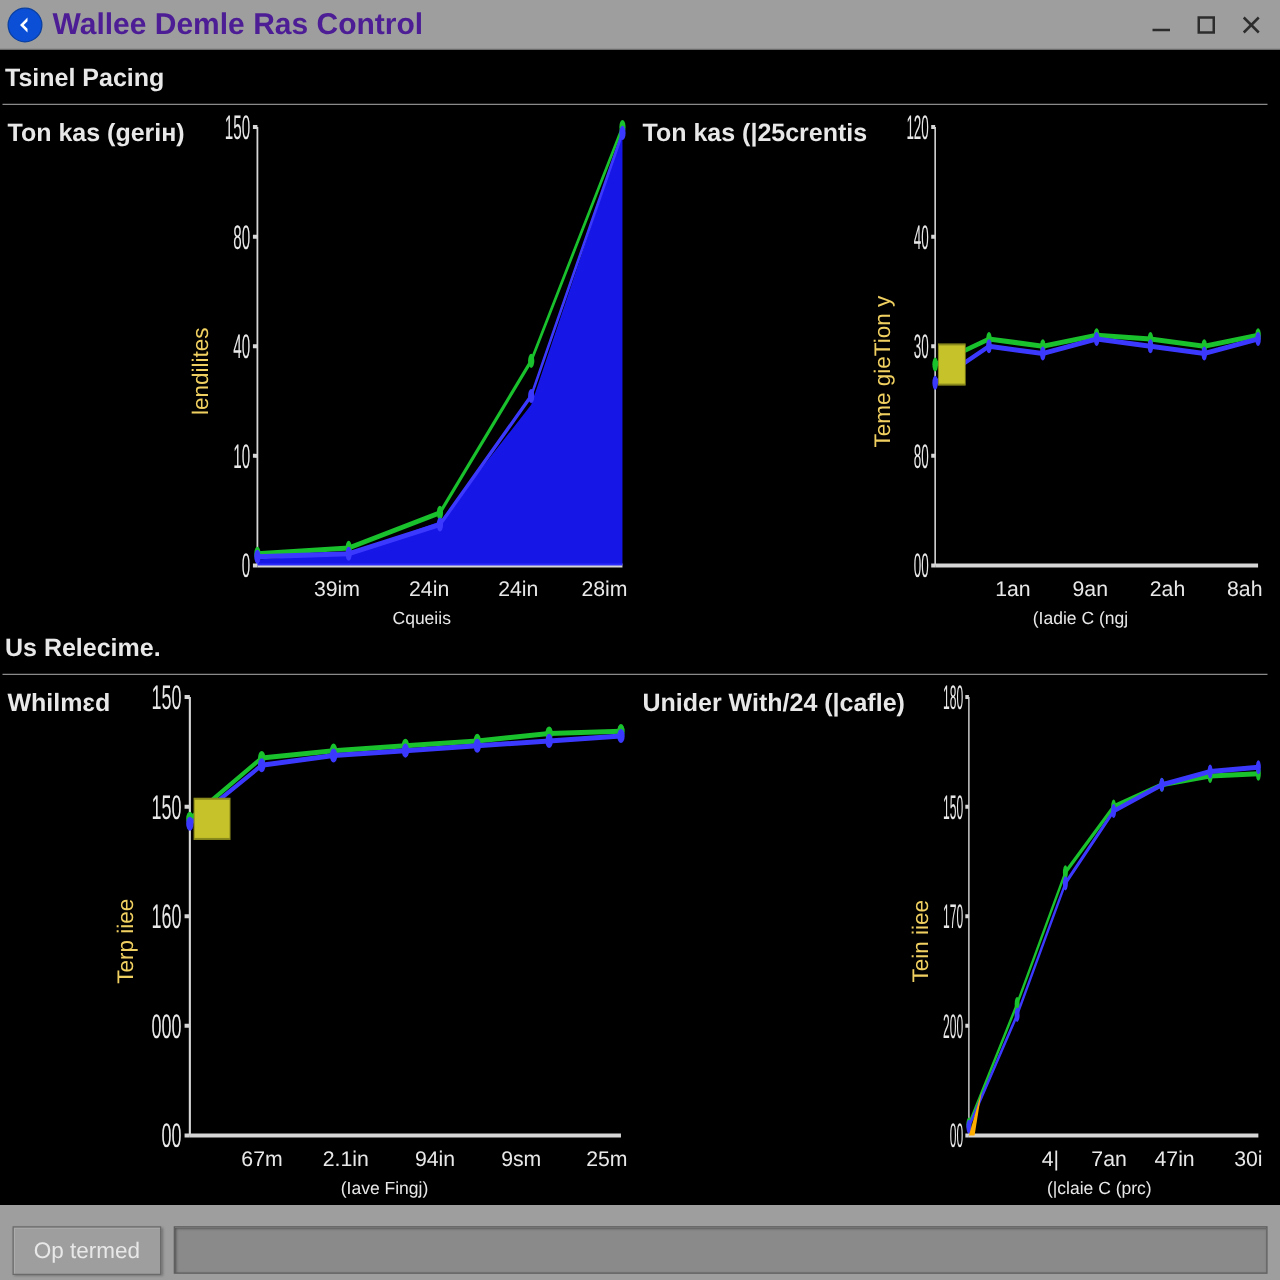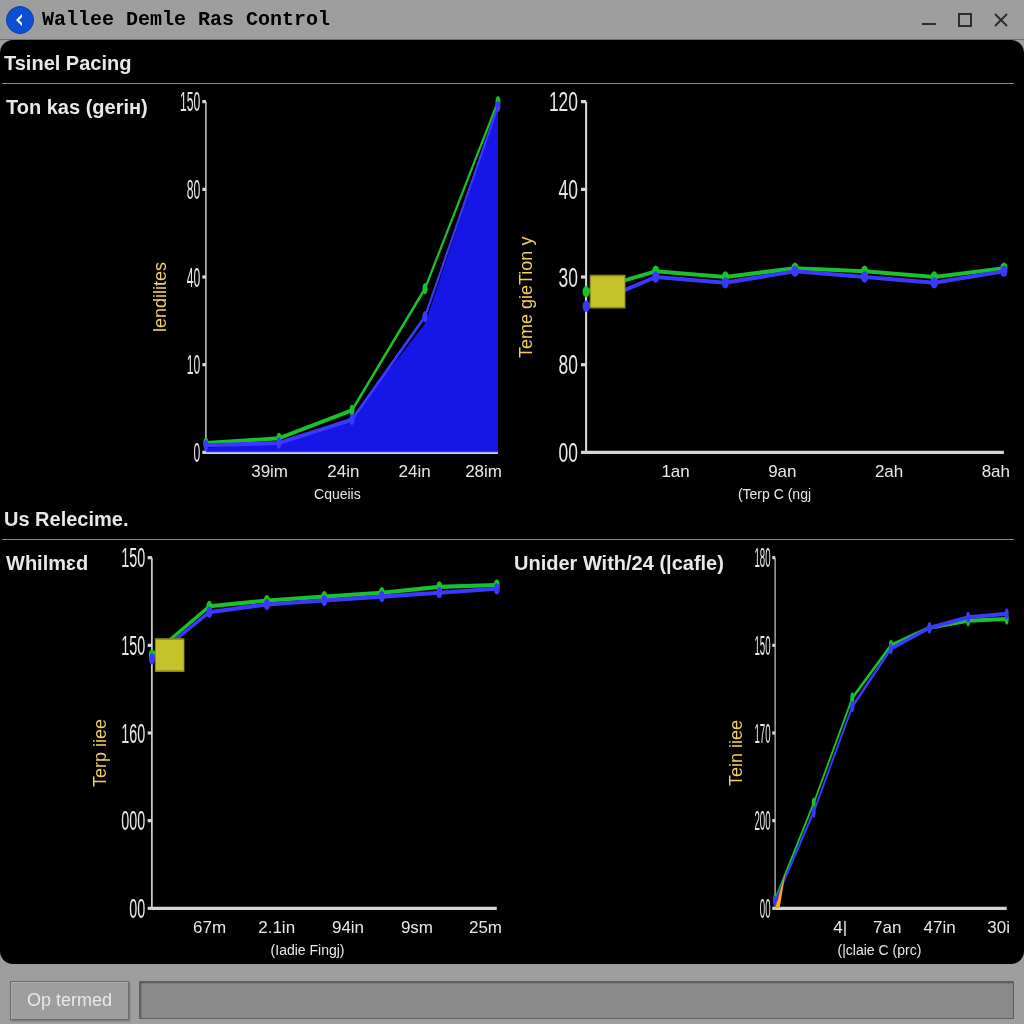--- a/index.html
+++ b/index.html
@@ -9,29 +9,29 @@
   .titlebar {
     height: 40px; background: #9e9e9e; display: flex; align-items: center;
     padding: 0 6px; border-bottom: 1px solid #6d6d6d;
   }
   .back-btn {
     width: 28px; height: 28px; border-radius: 50%; background: #0a4fd6;
     display: flex; align-items: center; justify-content: center; margin-right: 8px;
     border: 1px solid #0a3fa0;
   }
   .back-btn svg { fill: white; }
-  .title { color: #000000; font-size: 20px; font-weight: bold; flex: 1; font-family: Liberation Mono, monospace; }
+  .title { color: #4c1d95; font-size: 24px; font-weight: bold; flex: 1; }
   .wincontrols { display: flex; gap: 14px; margin-right: 6px; }
   .winctrl { width: 22px; height: 22px; display:flex;align-items:center;justify-content:center;}
   .winctrl svg { stroke: #2c2c2c; }
 
   .content {
     position: absolute; top: 40px; left: 0; right: 0; bottom: 60px;
     background: #000; color: #e8e8e8; padding: 8px 8px 4px 0;
-    display: flex; flex-direction: column; overflow: hidden; border-radius: 13px;
+    display: flex; flex-direction: column; overflow: hidden;
   }
 
   .section-label { font-size: 20px; font-weight: bold; padding: 4px 0 6px 4px; }
   .hr { height: 1px; background: #8a8a8a; margin: 2px 2px 6px 2px; }
 
   .grid-row { display: flex; flex: 1; }
   .chart-cell { flex: 1; display: flex; flex-direction: row; padding: 2px 6px; min-width: 0;}
   .chart-title { text-align: center; font-size: 20px; font-weight: bold; padding: 4px 0 6px; }
   .chart-body { flex: 1; display: flex; min-height: 0;}
   .ylabel-v { writing-mode: vertical-rl; transform: rotate(180deg); text-align: center; font-size: 18px; color: #f0d060; padding: 0 2px;}
@@ -138,20 +138,21 @@
               <span>39im</span>
               <span>24in</span>
               <span>24in</span>
               <span>28im</span>
             </div>
             <div class="xlabel">Cqueiis</div>
           </div>
         </div>
       </div>
     <div class="chart-cell">
+        <div class="chart-title">Ton kas (|25crentis</div>
         <div class="chart-body">
           <div class="ylabel-v">Teme gieTion y</div>
           <div class="plot-col">
             <div class="plot-area">
               <svg width="100%" height="100%" viewBox="0 0 460 230" preserveAspectRatio="none">
                 <line class="axis-line" x1="41" y1="224" x2="46" y2="224"></line>
                 <text class="ytick-text" x="38" y="230">00</text>
                 <line class="axis-line" x1="41" y1="169.5" x2="46" y2="169.5"></line>
                 <text class="ytick-text" x="38" y="175.5">80</text>
                 <line class="axis-line" x1="41" y1="115" x2="46" y2="115"></line>
@@ -180,21 +181,21 @@
                 <circle class="marker-b" cx="454" cy="111.36666666666666" r="3.5"></circle>
                 <rect class="legend-box" x="50" y="114.08333333333334" width="34" height="20"></rect>
               </svg>
             </div>
             <div class="xtick-row">
               <span>1an</span>
               <span>9an</span>
               <span>2ah</span>
               <span>8ah</span>
             </div>
-            <div class="xlabel">(Terp C (ngj</div>
+            <div class="xlabel">(Iadie C (ngj</div>
           </div>
         </div>
       </div>
   </div>
 
   <div class="section-label">Us Relecime.</div>
   <div class="hr"></div>
 
   <div class="grid-row">
     <div class="chart-cell">
@@ -235,21 +236,21 @@
                 <rect class="legend-box" x="50" y="56.55555555555557" width="34" height="20"></rect>
               </svg>
             </div>
             <div class="xtick-row">
               <span>67m</span>
               <span>2.1in</span>
               <span>94in</span>
               <span>9sm</span>
               <span>25m</span>
             </div>
-            <div class="xlabel">(Iadie Fingj)</div>
+            <div class="xlabel">(Iave Fingj)</div>
           </div>
         </div>
       </div>
     <div class="chart-cell">
         <div class="chart-title">Unider With/24 (|cafle)</div>
         <div class="chart-body">
           <div class="ylabel-v">Tein iiee</div>
           <div class="plot-col">
             <div class="plot-area">
               <svg width="100%" height="100%" viewBox="0 0 460 230" preserveAspectRatio="none">

